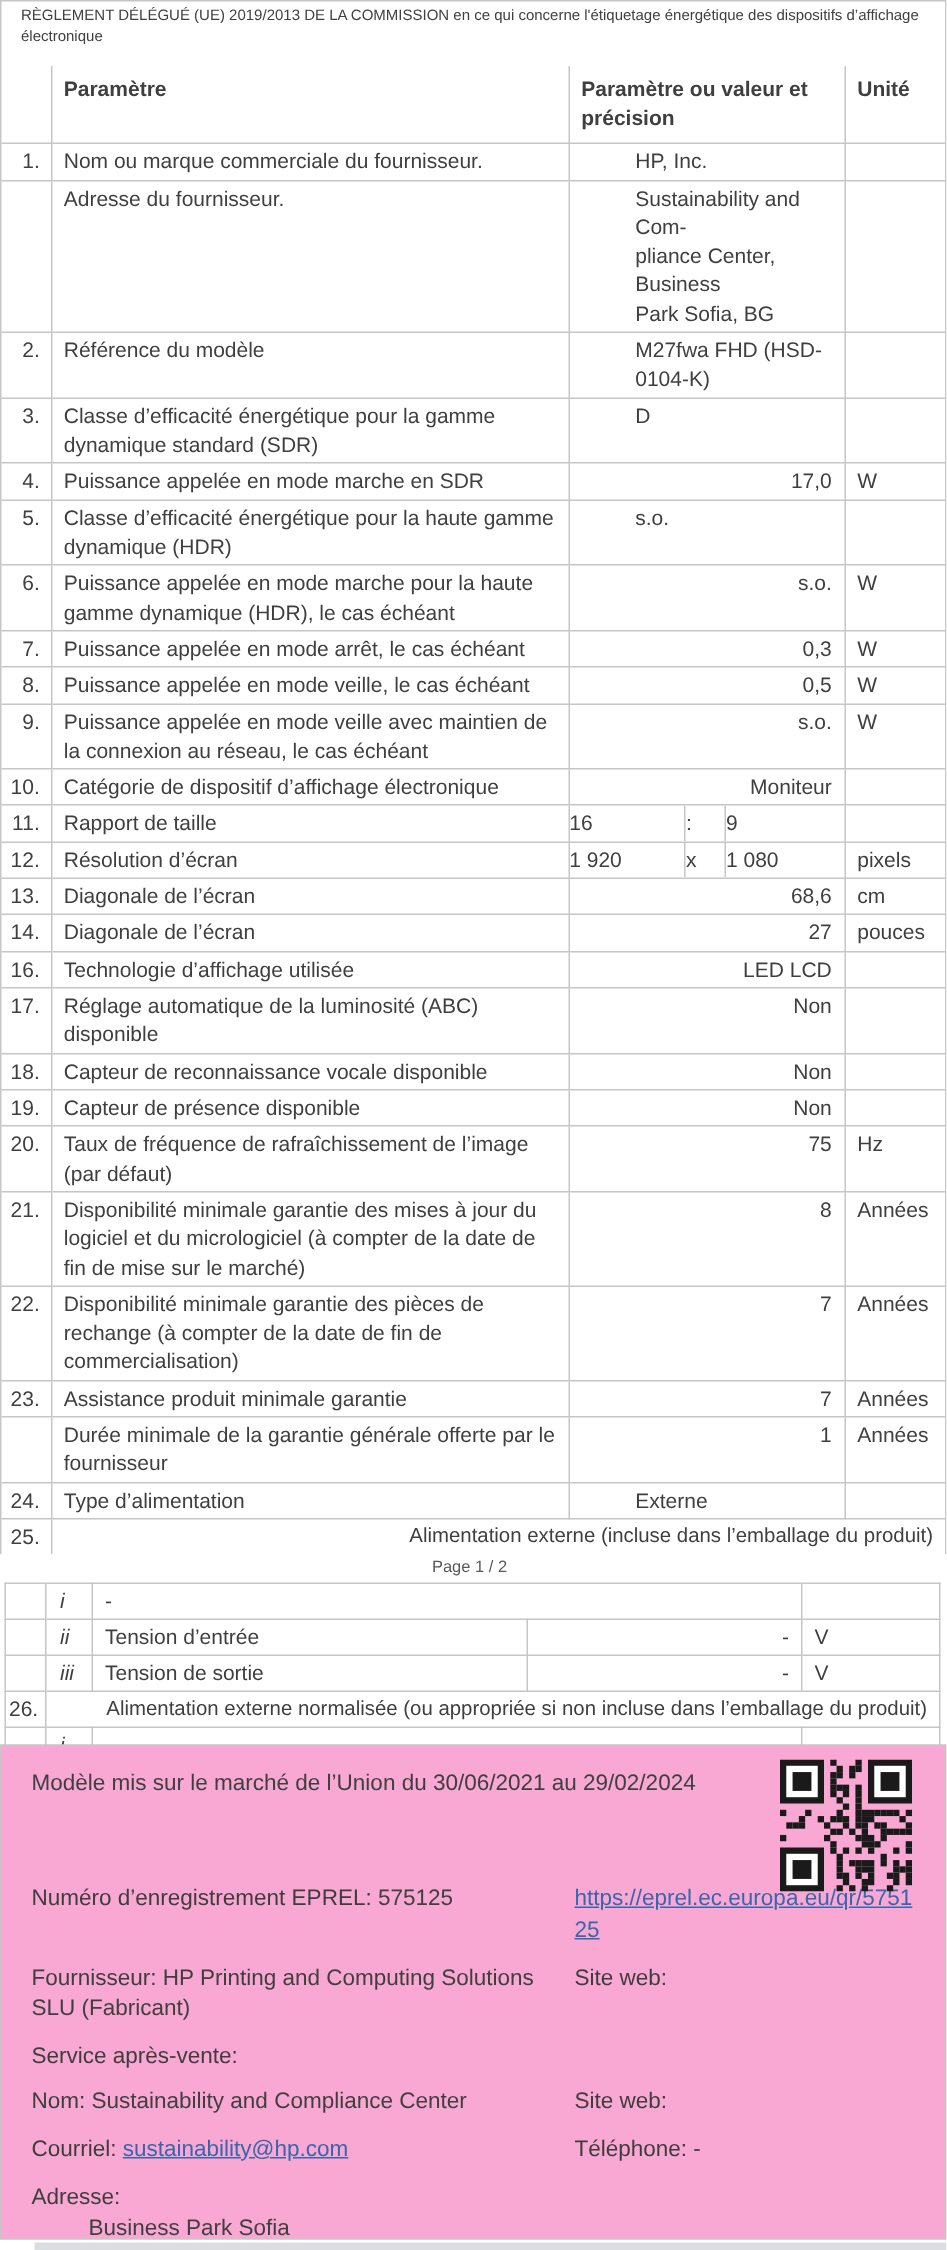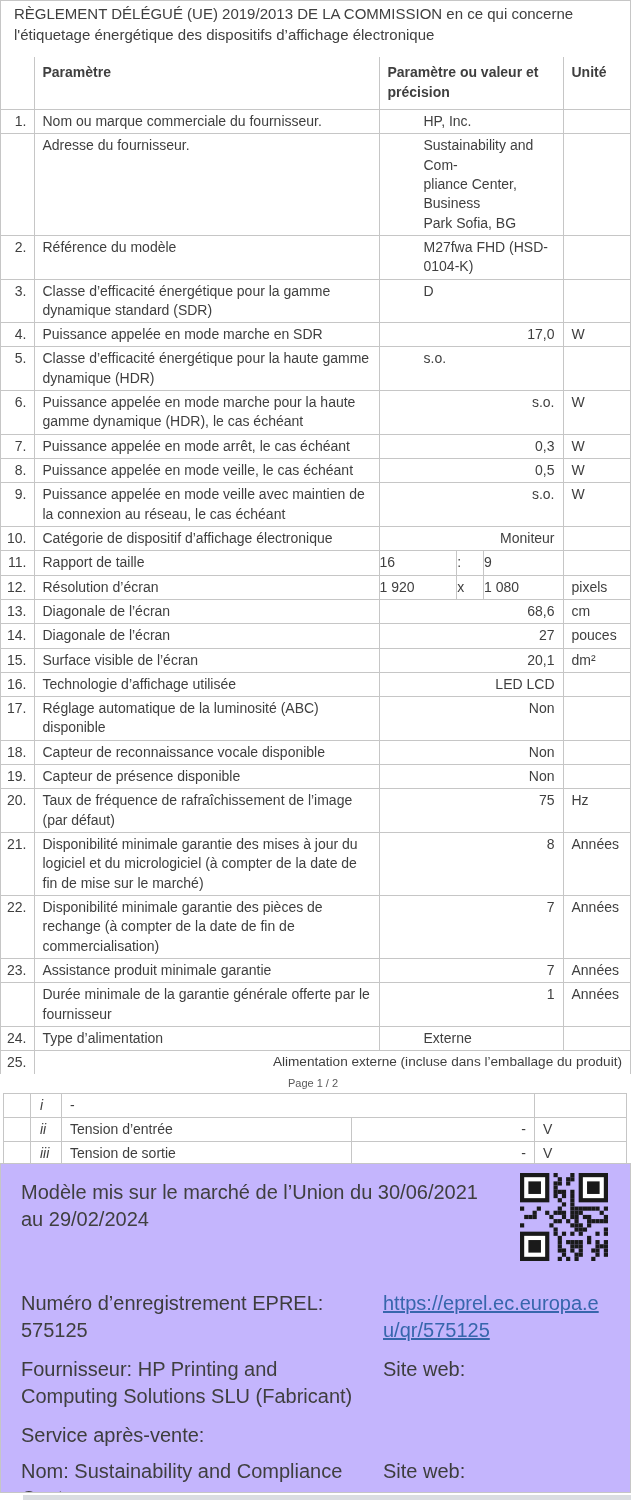--- a/index.html
+++ b/index.html
@@ -12,21 +12,21 @@
   .page1-box{
     box-sizing:border-box;width:631px;
     border:1px solid #c6c6c6;border-bottom:none;
   }
   h1.title{
     margin:6px 12px 2px 12px;
     font-size:29px;font-weight:bold;color:#2e2082;letter-spacing:-0.3px;
   }
   .subtitle{
     margin:3px 14px 12px 13px;
-    font-size:15px;line-height:1.38;color:#404040;
+    font-size:10px;line-height:1.38;color:#404040;
   }
   table{border-collapse:collapse;width:100%;font-size:14px;table-layout:fixed;}
   table.t1{border-style:hidden;} 
   td,th{
     border:1px solid #c6c6c6;
     padding:2px 8px;vertical-align:top;line-height:1.38;color:#3f3f3f;
     overflow:hidden;
   }
   th{font-weight:bold;text-align:left;padding:6px 8px 7px 8px;}
   td.num{text-align:right;padding-right:7px;padding-left:2px;}
@@ -43,33 +43,33 @@
   .trip .c2{flex:1;}
   td.roman{font-style:italic;text-align:left;padding-left:9px;}
   .page-indicator{
     text-align:center;font-size:11px;color:#595959;
     margin:3px 5px 4px 0;
   }
   .t2wrap{margin:0 4px 0 3px;}
   table.t2 td{line-height:1.35;}
   .footer-box{
     box-sizing:border-box;position:absolute;left:0;right:0;bottom:7px;height:330px;
-    border:1px solid #c6c6c6;background:#c4b5fd;
-    padding:13px 18px 8px 20px;font-size:20px;overflow:hidden;
+    border:1px solid #c6c6c6;background:#f9a8d4;
+    padding:13px 18px 8px 20px;font-size:15px;overflow:hidden;
   }
   .market-line{margin:2px 120px 57px 0;line-height:1.35;}
   .qr{position:absolute;top:9px;right:22px;}
   .f-row{display:flex;margin-bottom:12px;line-height:1.35;}
   .f-left{width:362px;padding-right:10px;box-sizing:border-box;}
   .f-right{flex:1;}
   .f-row b, .f-addr b{font-weight:normal;color:#3d3d3d;}
   .f-service{margin-bottom:9px;}
   a.link{color:#3766ac;text-decoration:underline;cursor:pointer;word-break:break-all;}
   .f-addr{line-height:1.38;margin-top:2px;}
-  .f-addr .l1{padding-left:2px;}
+  .f-addr .l1{padding-left:2px;margin-left:36px;}
   .f-addr .l2{padding-left:7px;}
   .bottom-strip{
     position:absolute;left:23px;right:0;bottom:0;height:5px;background:#dadde1;
   }
 </style>
 </head>
 <body>
 
 <div class="page1-box">
   <p class="subtitle">RÈGLEMENT DÉLÉGUÉ (UE) 2019/2013 DE LA COMMISSION en ce qui concerne l'étiquetage énergétique des dispositifs d’affichage électronique</p>
@@ -174,26 +174,20 @@
           <td class="num">13.</td>
           <td class="label">Diagonale de l’écran</td>
           <td class="val right">68,6</td>
           <td class="unit">cm</td>
         </tr>
         <tr>
           <td class="num">14.</td>
           <td class="label">Diagonale de l’écran</td>
           <td class="val right">27</td>
           <td class="unit">pouces</td>
-        </tr>
-        <tr>
-          <td class="num">15.</td>
-          <td class="label">Surface visible de l’écran</td>
-          <td class="val right">20,1</td>
-          <td class="unit">dm²</td>
         </tr>
         <tr>
           <td class="num">16.</td>
           <td class="label">Technologie d’affichage utilisée</td>
           <td class="val right">LED LCD</td>
           <td class="unit"></td>
         </tr>
         <tr>
           <td class="num">17.</td>
           <td class="label">Réglage automatique de la luminosité (ABC) disponible</td>

